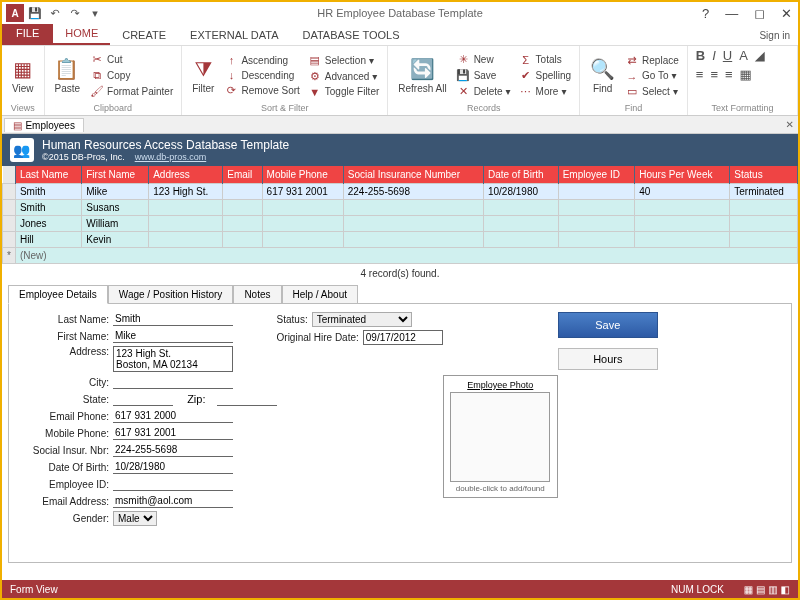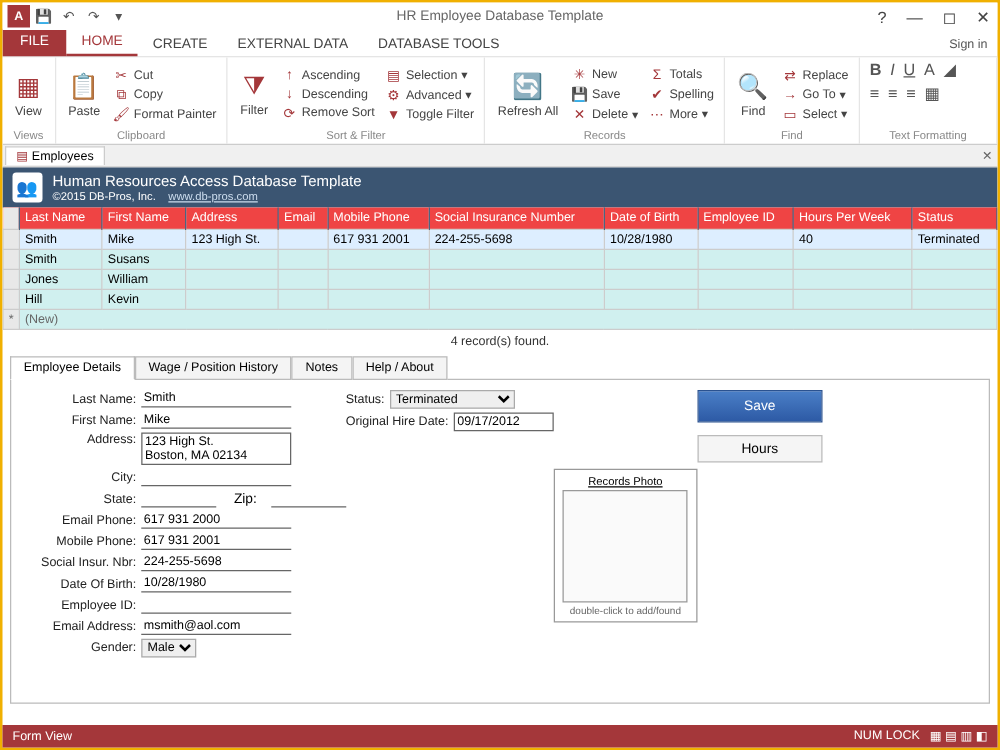--- a/index.html
+++ b/index.html
@@ -76,21 +76,21 @@
 .photo-box { border: 1px solid #999; width: 115px; padding: 4px; text-align: center; font-size: 9px; }
 .photo-box .ph-title { text-decoration: underline; margin-bottom: 2px; }
 .photo-box .ph-img { width: 100px; height: 90px; border: 1px solid #999; margin: 0 auto; background: #fafafa; }
 .photo-box .ph-hint { font-size: 8px; color: #666; margin-top: 2px; }
 
 .btn-save { background: linear-gradient(#4a7fc7,#2d5aa5); color: #fff; border: 1px solid #2a5290; padding: 6px 0; width: 100px; text-align: center; cursor: pointer; font-size: 11px; }
 .btn-quit { background: #f5f5f5; border: 1px solid #bbb; padding: 4px 0; width: 100px; text-align: center; cursor: pointer; font-size: 11px; }
 
 
 .statusbar { position: absolute; bottom: 2px; left: 2px; right: 2px; height: 18px; background: #a4373a; color: #fff; display: flex; align-items: center; padding: 0 8px; font-size: 10px; }
-.statusbar .sb-right { margin-left: auto; display: flex; gap: 8px; align-items: flex-start; }
+.statusbar .sb-right { margin-left: auto; display: flex; gap: 20px; align-items: center; }
 </style>
 </head>
 <body>
 
 <div class="titlebar">
   <div class="qat">
     <span class="qat-icon" style="background:#a4373a;color:#fff;font-size:10px;font-weight:bold;">A</span>
     <span class="qat-icon">💾</span>
     <span class="qat-icon">↶</span>
     <span class="qat-icon">↷</span>
@@ -408,21 +408,21 @@
       </div>
     <div class="frow">
         <span class="flabel" style="width:auto">Original Hire Date:</span>
         <input class="finput w80" style="border: 1px solid rgb(102, 102, 102);" value="09/17/2012">
       </div>
   </div>
 
   <div class="form-col">
     <div style="height:60px"></div>
     <div class="photo-box">
-      <div class="ph-title">Records Photo</div>
+      <div class="ph-title">Employee Photo</div>
       <div class="ph-img"></div>
       <div class="ph-hint">double-click to add/found</div>
     </div>
   </div>
 
   <div class="rcol">
     <div class="btn-save">Save</div>
     <div class="btn-quit">Hours</div>
   </div>
 </div>

